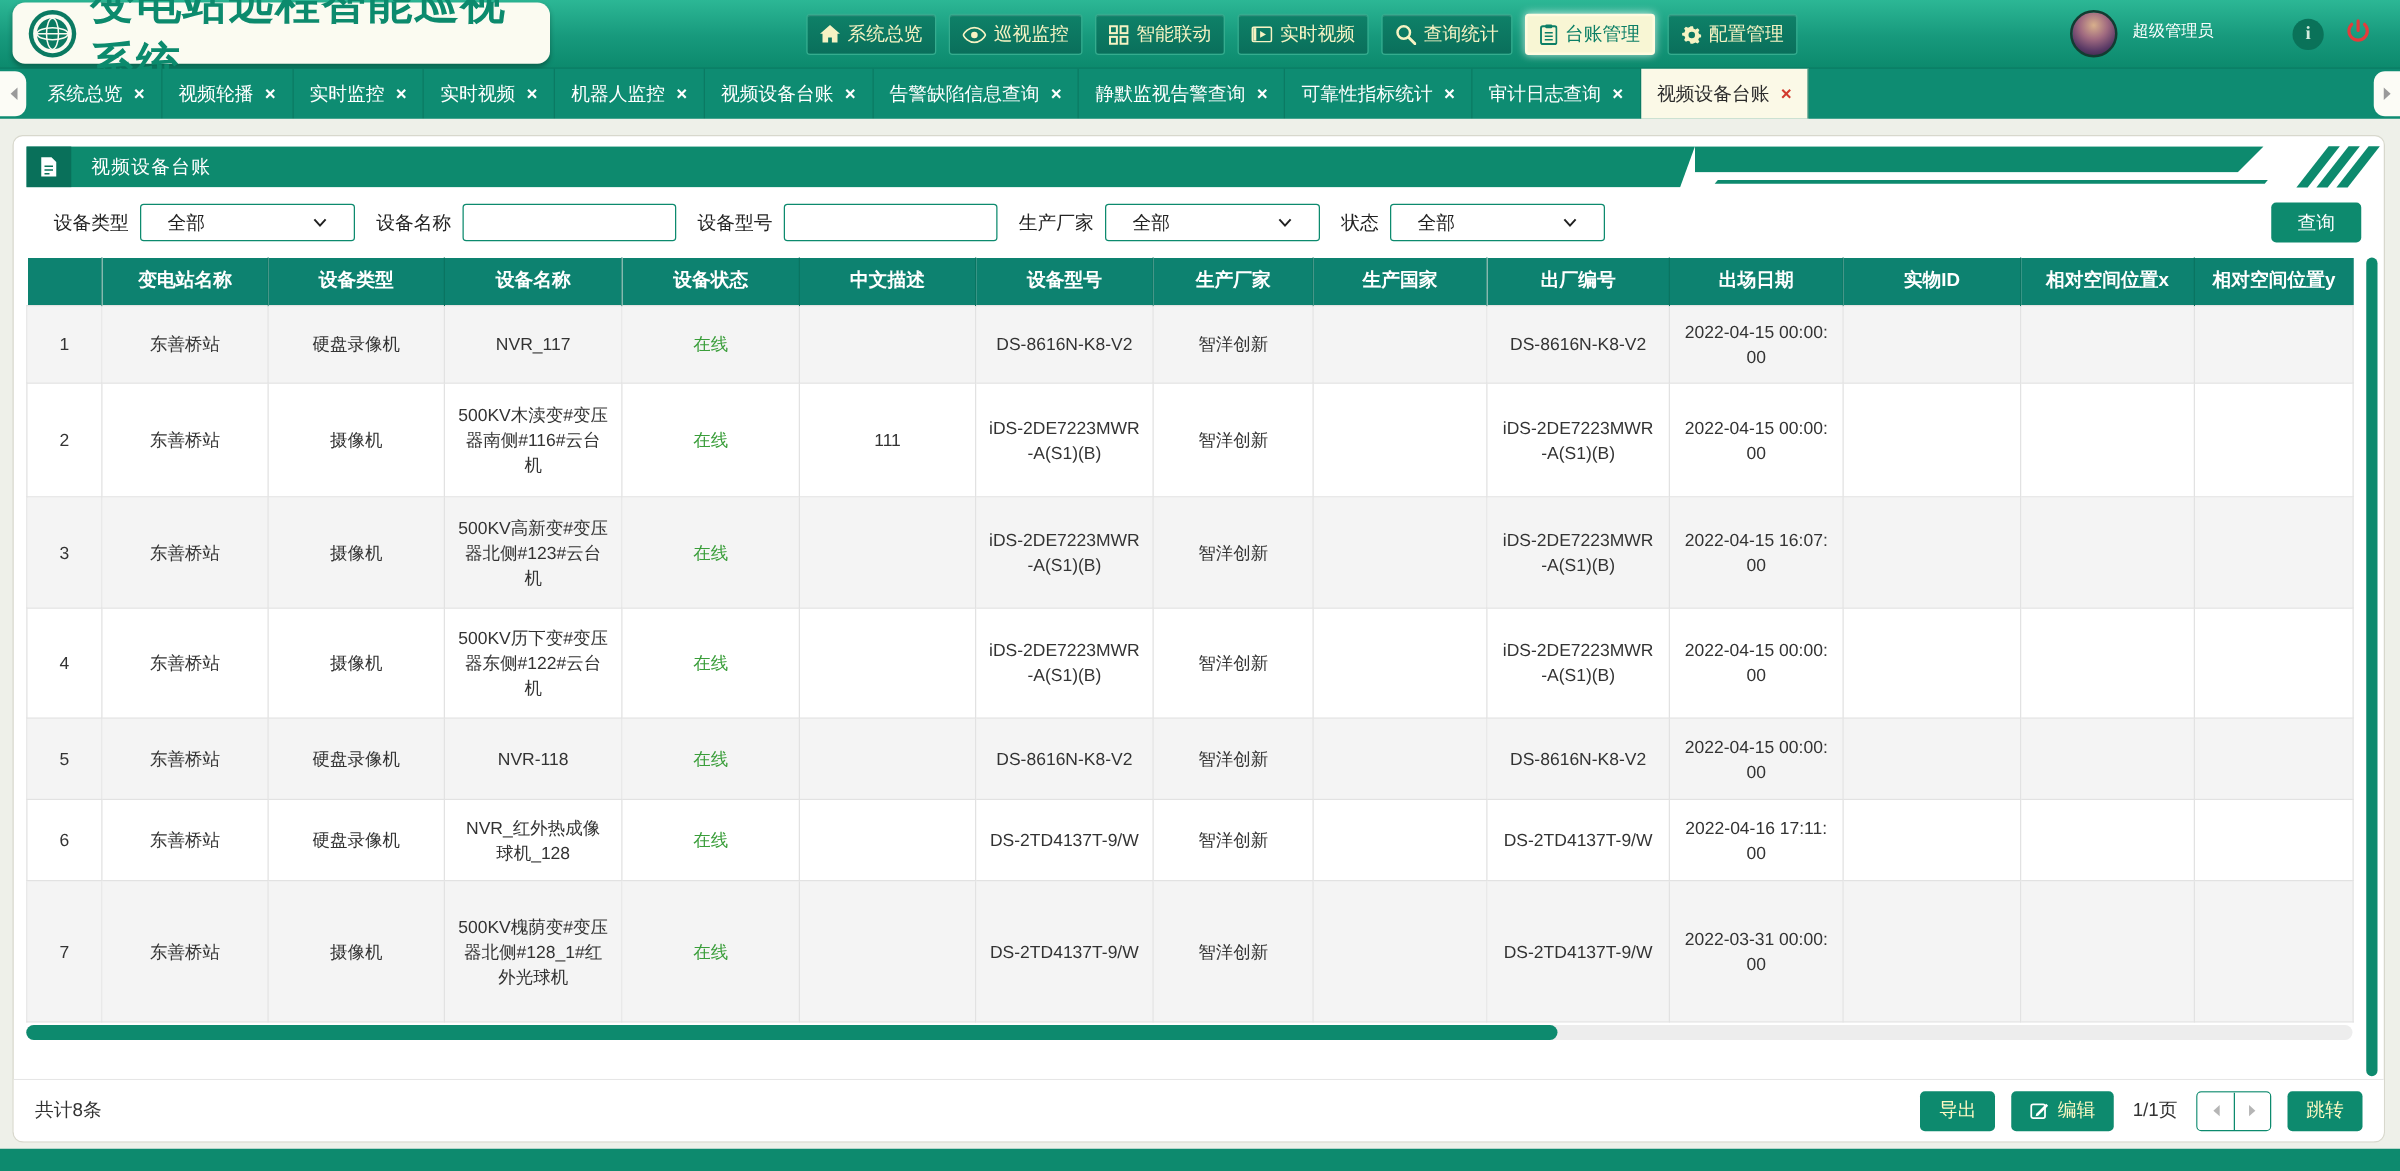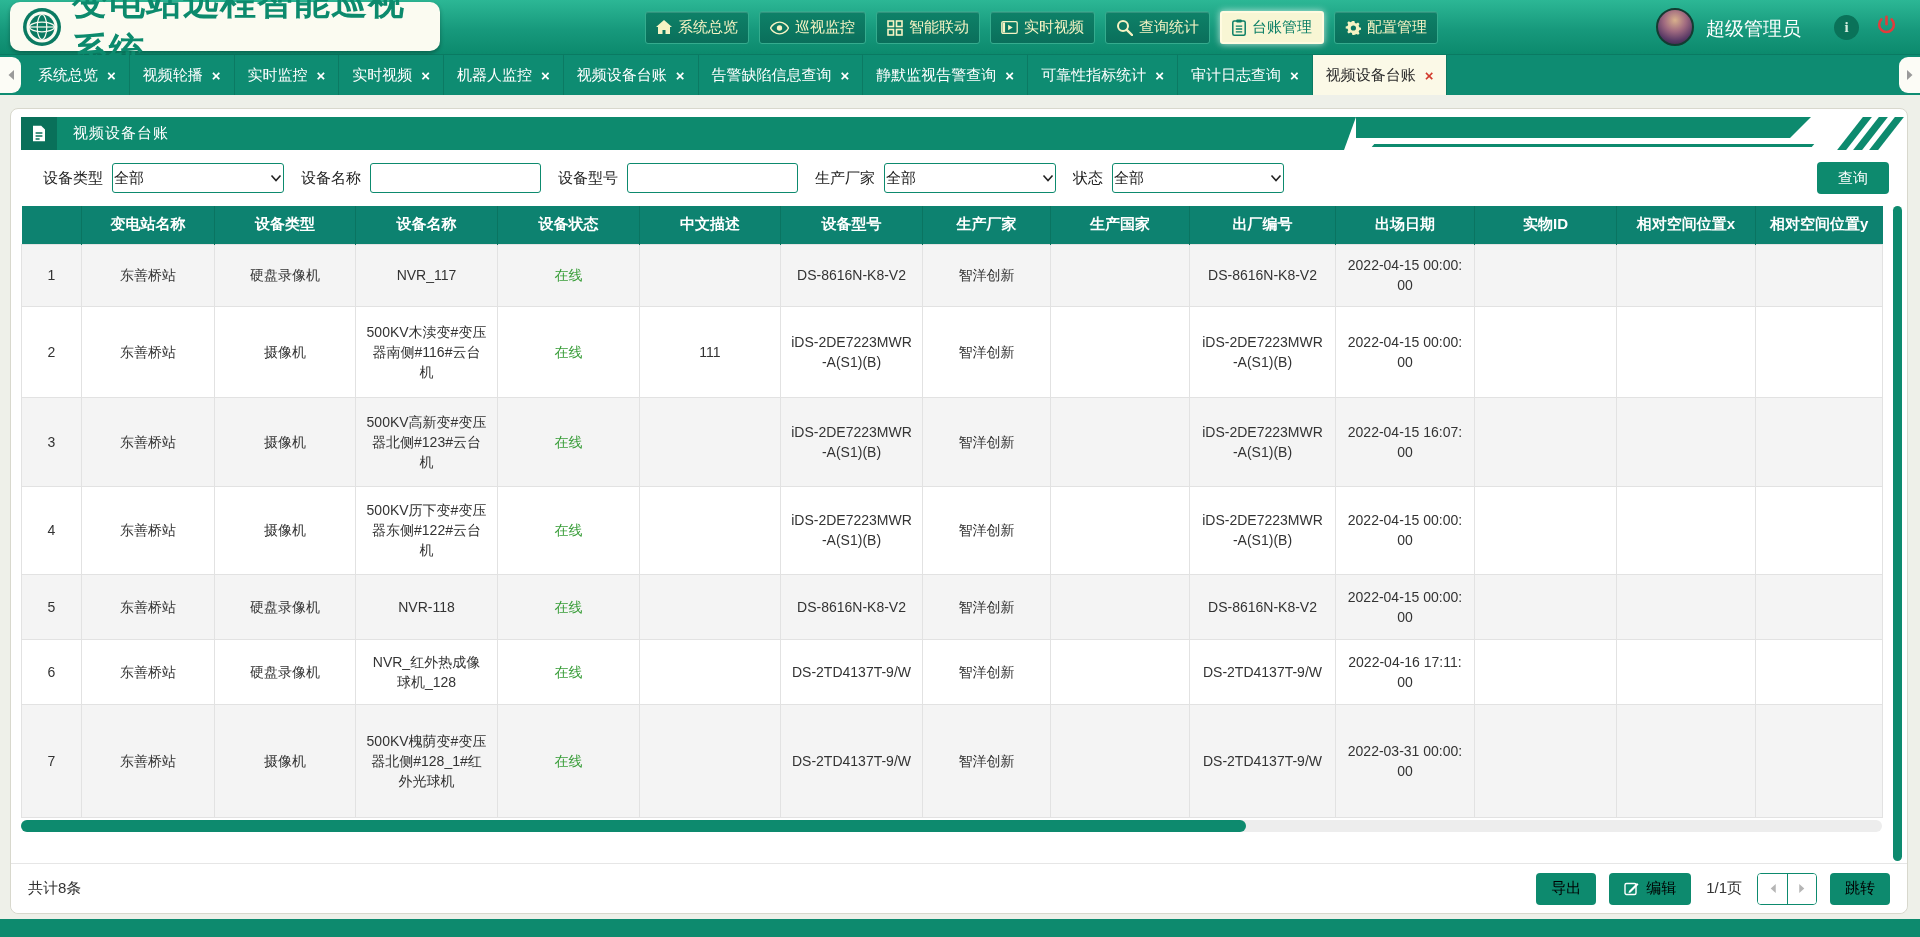--- a/index.html
+++ b/index.html
@@ -23,21 +23,21 @@
     border:1px solid #35ac8e; border-radius:3px;
     color:var(--nav-text,#f6f3c3); font-size:15px; cursor:pointer;
     box-shadow:inset 0 1px 0 rgba(255,255,255,.15); }
   .nav-btn .ic { display:flex; align-items:center; }
   .nav-btn.active { background:var(--nav-active-bg,#f8f6d4); color:#0c7f66;
     border:2px solid #fffbe0; box-shadow:0 0 7px rgba(255,255,255,.75);text-align:right; }
   .user-area { position:absolute; left:1648px; top:0; width:272px; height:55px; }
   .avatar { position:absolute; left:8px; top:8px; width:38px; height:38px; border-radius:50%;
     border:2px solid #123c31;
     background:radial-gradient(circle at 50% 30%,#d8b08c 0%,#a06a80 38%,#5a3a66 70%,#2a1c3e 100%); }
-  .user-name { position:absolute; left:58px; top:16px; color:#fff; font-size:19px;text-align:center; }
+  .user-name { position:absolute; left:58px; top:16px; color:#fff; font-size:13px;text-align:center; }
   .info-ic { position:absolute; left:186px; top:15px; width:25px; height:25px; border-radius:50%;
     background:#0a7259; color:#d5ecdf; font-size:15px; font-weight:bold;
     font-family:"Liberation Serif",serif;
     display:flex; align-items:center; justify-content:center; cursor:pointer; }
   .power-ic { position:absolute; left:228px; top:15px; color:var(--power,#e23c3c); cursor:pointer; }
   
   #tabbar { position:relative; height:40px; background:#0e8c72; }
   .tab-list { position:absolute; left:25px; top:0; height:40px; display:flex; }
   .tab { display:flex; align-items:center; gap:9px; padding:0 13px; color:#fff; font-size:15px;
     border-right:1px solid #0b7a63; cursor:pointer; white-space:nowrap; }
@@ -66,21 +66,21 @@
     background:var(--accent,#0d8a6e); transform:skewX(-40deg); }
   .tb-stripes { position:absolute; right:6px; top:0; height:33px; display:flex; gap:7px; }
   .stripe { width:9px; height:33px; background:var(--accent,#0d8a6e); transform:skewX(-38deg); }
   
   .filter-row { display:flex; align-items:center; margin:12px 18px 0 32px; height:32px;
     font-size:15px; color:#222; }
   .f-group { display:flex; align-items:center; margin-right:17px; }
   .f-label { margin-right:9px; white-space:nowrap; }
   .f-sel { width:172px; height:30px; border:1px solid var(--accent,#0d8a6e); border-radius:3px;
     background:#fff; display:flex; align-items:center; justify-content:space-between;
-    padding:0 1px; cursor:pointer; }
+    padding:0 21px; cursor:pointer; }
   .f-input { width:171px; height:30px; border:1px solid var(--accent,#0d8a6e); border-radius:3px;
     padding:0 8px; font-size:14px; outline:none; }
   .query-btn { margin-left:auto; width:72px; height:32px; background:var(--accent,#0d8a6e);
     color:#fff; border:none; border-radius:4px; font-size:15px; cursor:pointer; }
   
   .table-area { margin:12px 0 0 10px; width:1861px; }
   table { border-collapse:collapse; table-layout:fixed; width:1861px; }
   th { background:#0d8270; color:#fff; font-size:15px; font-weight:bold; height:38px;
     border-right:1px solid #0a7461; padding:0 4px; overflow:hidden; }
   th:last-child { border-right:none; }
@@ -92,21 +92,21 @@
     background:#ededed; border-radius:6px; }
   .h-thumb { position:absolute; left:0; top:0; width:1225px; height:12px;
     background:var(--accent,#0d8a6e); border-radius:6px; cursor:pointer; }
   .v-scroll { position:absolute; top:97px; right:5px; width:9px; height:655px;
     background:var(--accent,#0d8a6e); border-radius:5px; cursor:pointer; }
   
   .card-footer { position:absolute; left:0; right:0; bottom:0; height:50px;
     border-top:1px solid #e6e6e6; display:flex; align-items:center; padding:0 17px;
     font-size:15px; color:#333; background:#fff; border-radius:0 0 8px 8px;gap:31px; }
   .footer-right { margin-left:auto; display:flex; align-items:center; gap:13px; }
-  .btn-green { height:32px; background:var(--accent,#0d8a6e); color:#000000; border:none;
+  .btn-green { height:32px; background:var(--accent,#0d8a6e); color:#fef9c3; border:none;
     border-radius:4px; font-size:15px; display:flex; align-items:center; justify-content:center;
     gap:7px; padding:0 15px; cursor:pointer; }
   .page-ind { margin:0 2px; }
   .pager { display:flex; border:1px solid var(--accent,#0d8a6e); border-radius:4px;
     overflow:hidden; height:32px; }
   .pager-btn { width:29px; height:30px; background:#fff; display:flex; align-items:center;
     justify-content:center; cursor:pointer; }
   .pager-btn + .pager-btn { border-left:1px solid var(--accent,#0d8a6e); }
 </style>
 </head>

